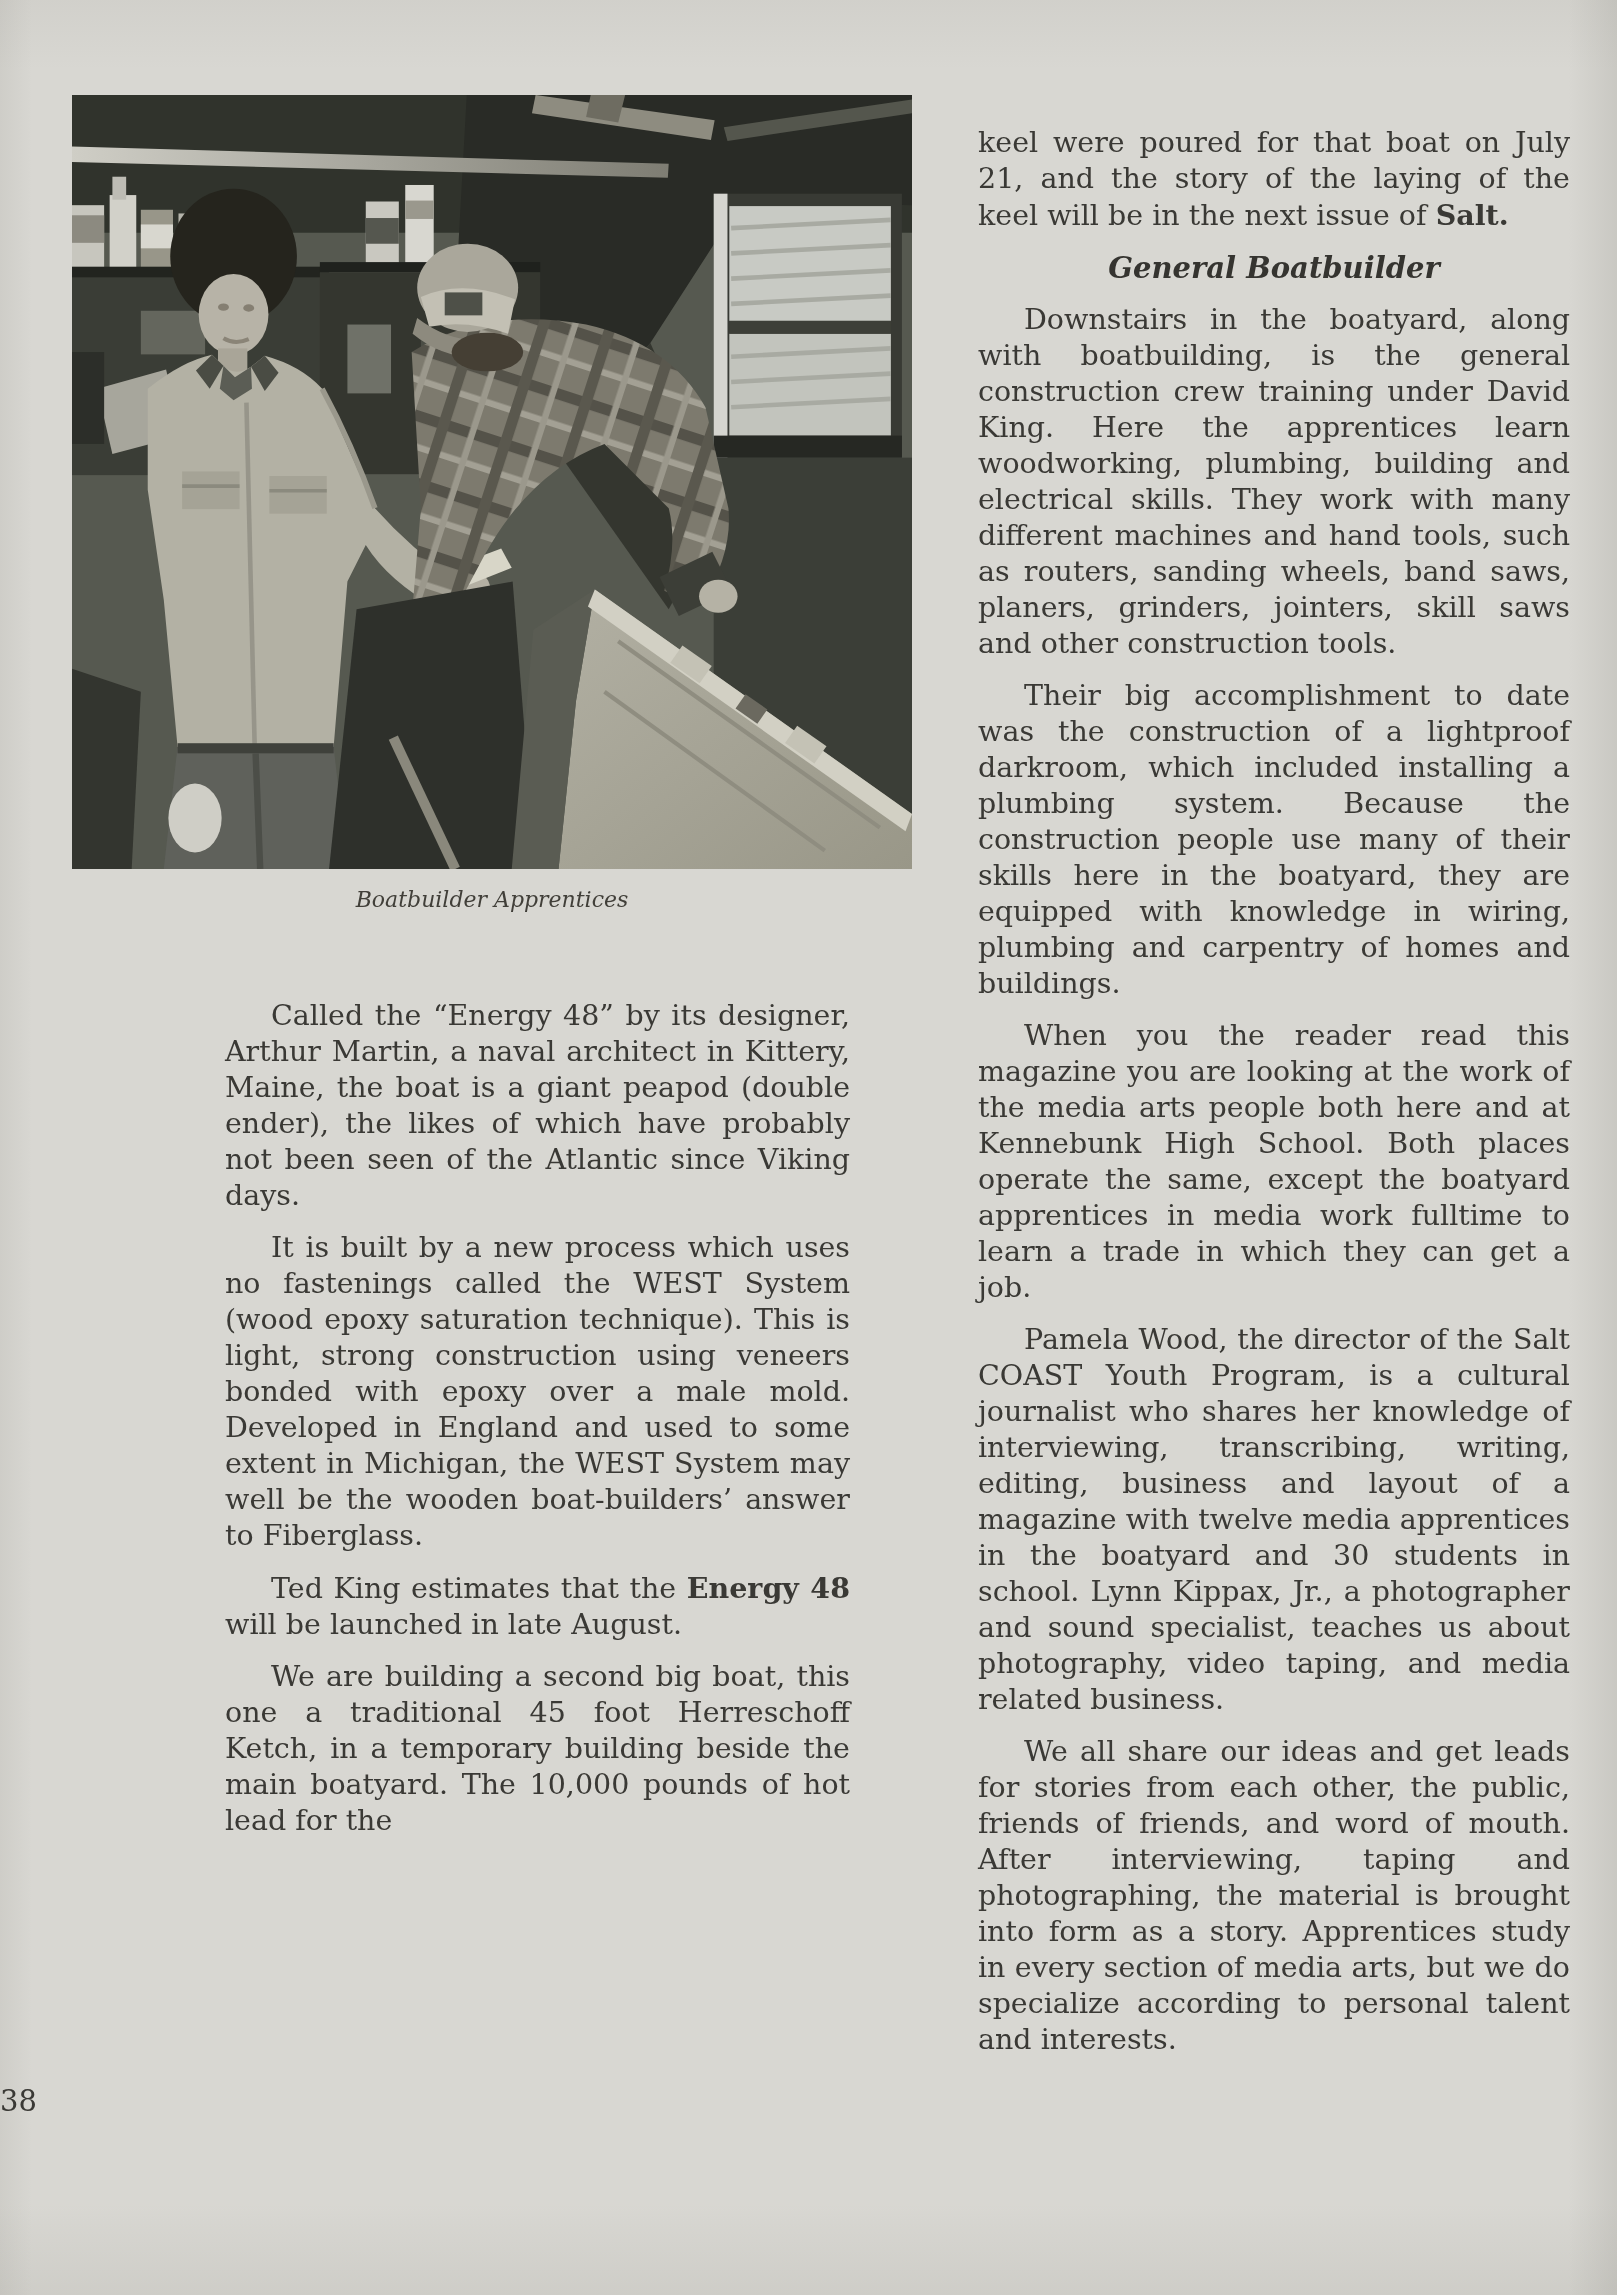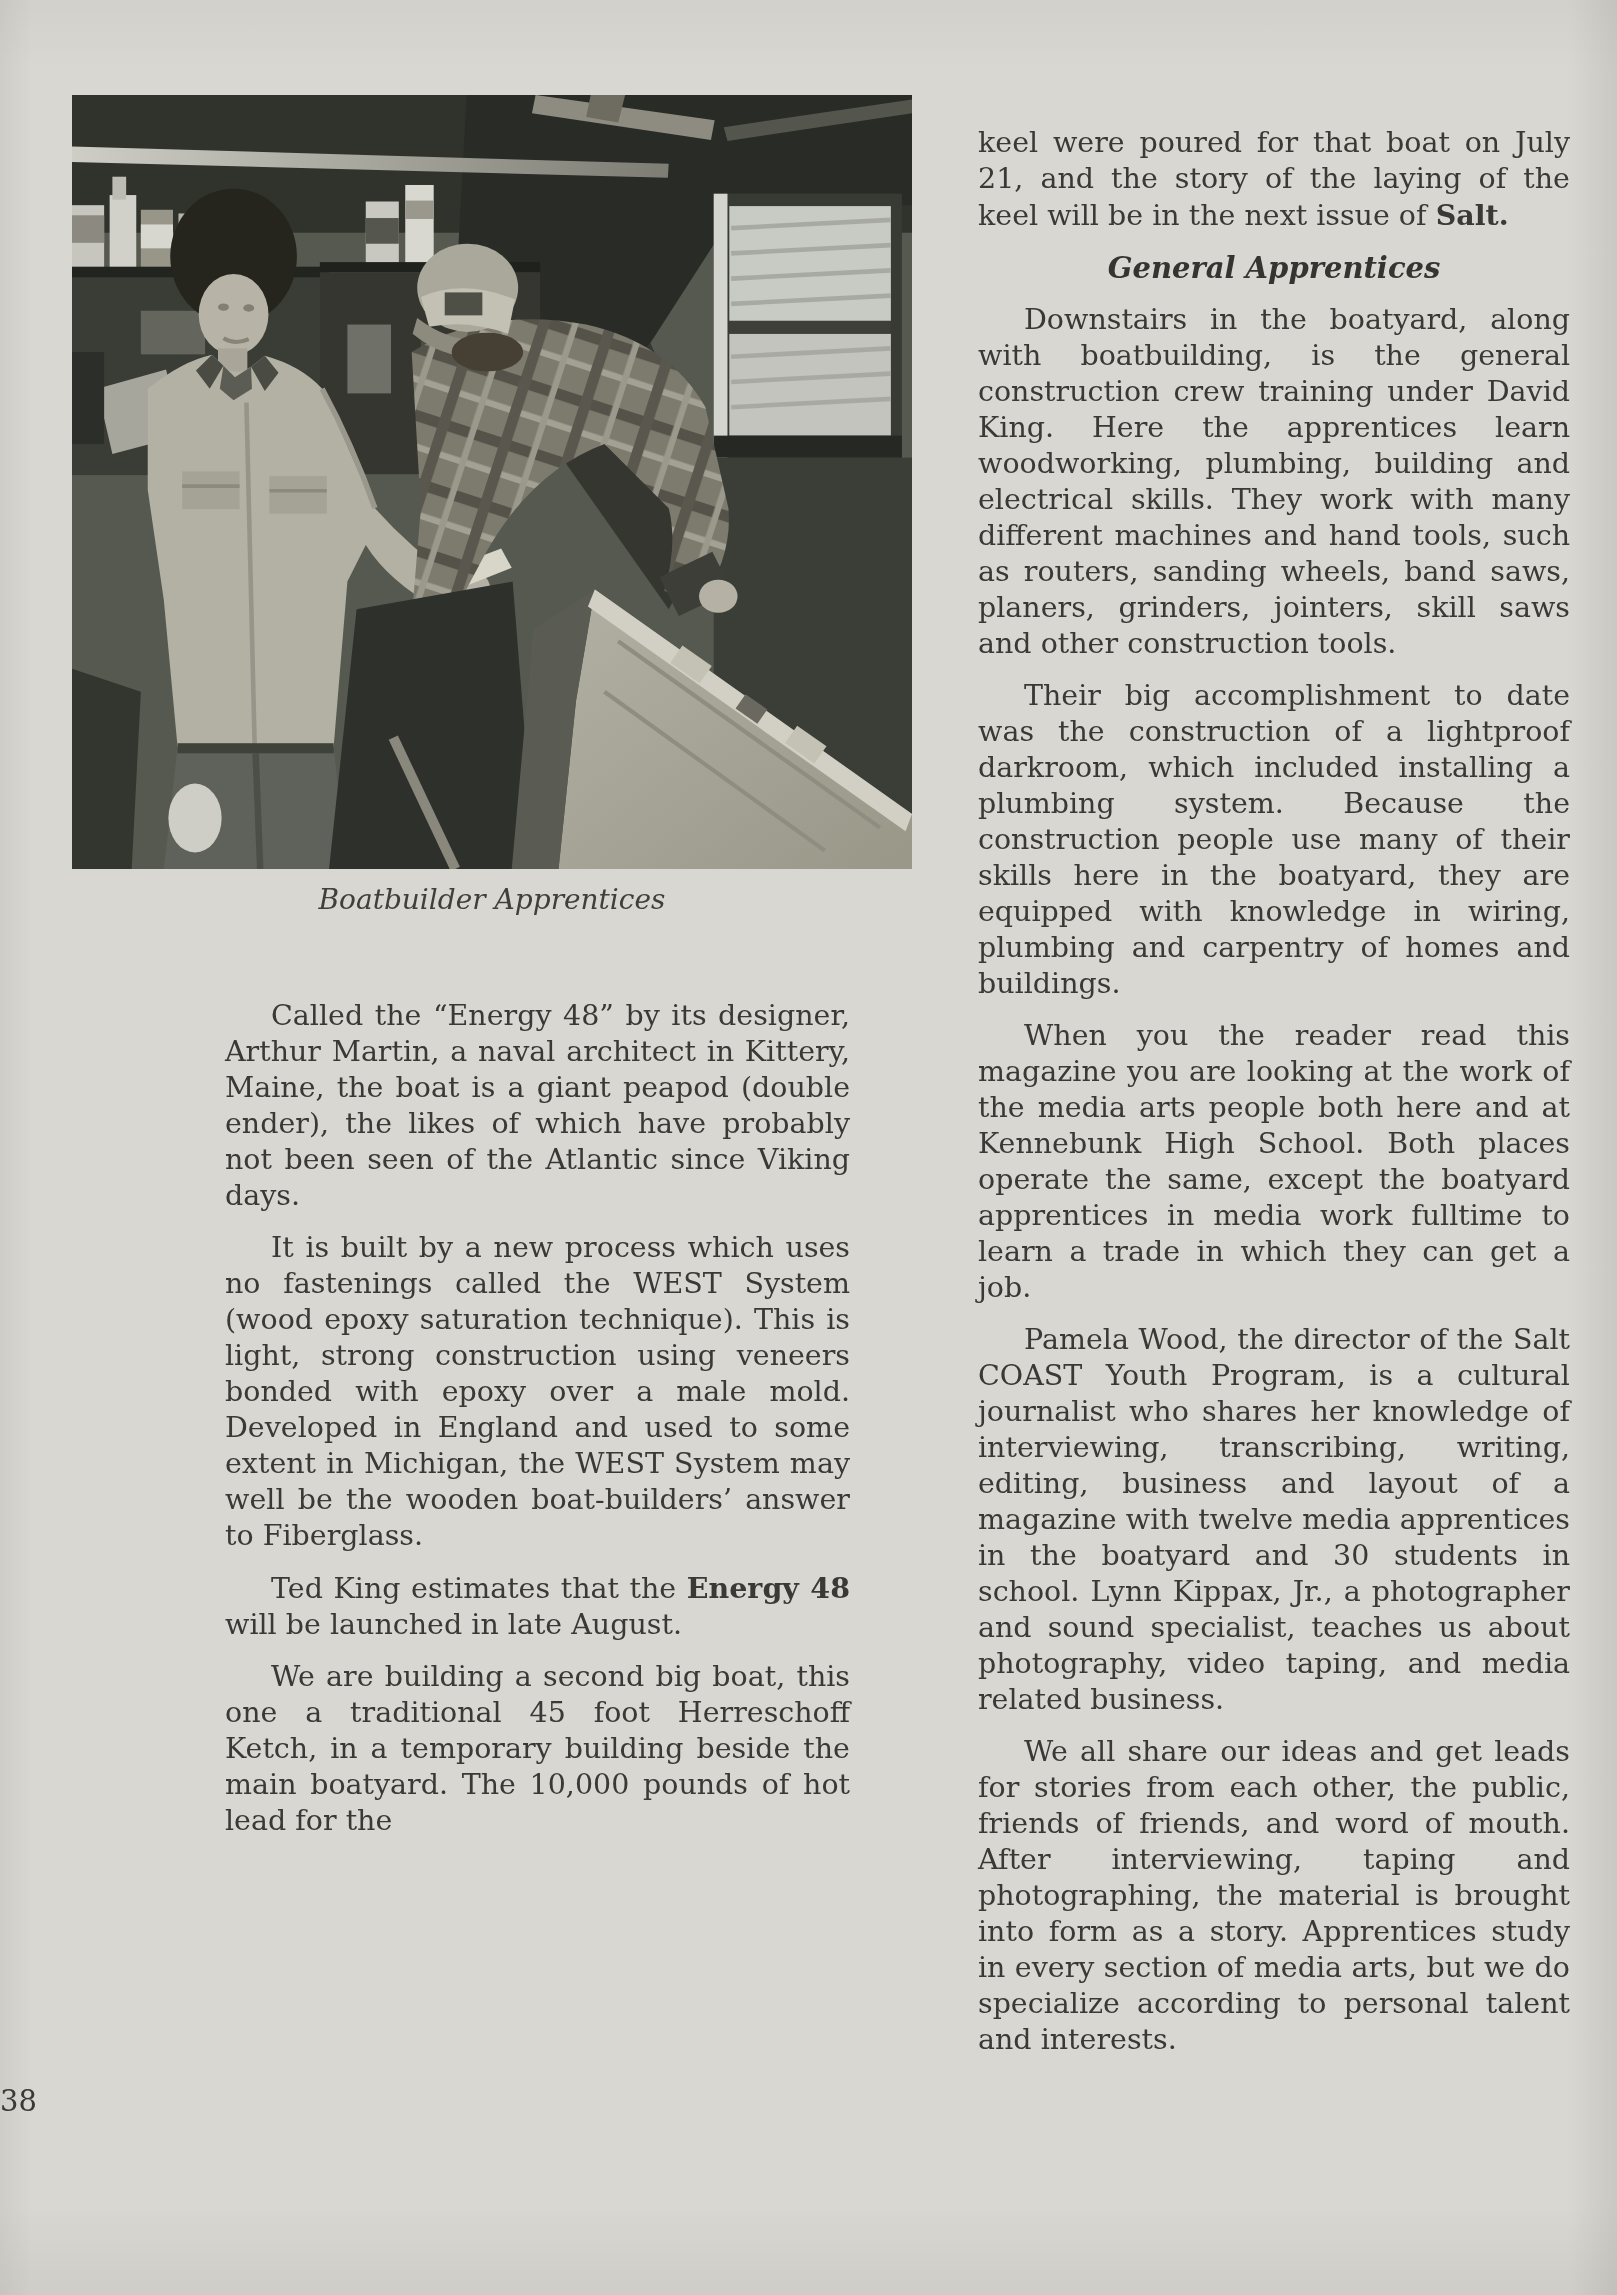--- a/index.html
+++ b/index.html
@@ -16,21 +16,21 @@
       linear-gradient(90deg, rgba(120,118,110,0.10) 0%, rgba(0,0,0,0) 2%, rgba(0,0,0,0) 97%, rgba(110,108,100,0.14) 100%),
       linear-gradient(180deg, rgba(130,128,120,0.08) 0%, rgba(0,0,0,0) 3%, rgba(0,0,0,0) 96%, rgba(120,118,110,0.10) 100%);
   }
   .photo{
     position:absolute;left:72px;top:95px;width:840px;height:774px;
     background:#51544d;
   }
   .photo svg{display:block;width:100%;height:100%;}
   .caption{
     position:absolute;left:72px;top:881px;width:840px;
-    text-align:center;font-style:italic;font-size:28px;line-height:37px;
+    text-align:center;font-style:italic;font-size:22px;line-height:37px;
     color:#413f39;
   }
   .col{
     position:absolute;
     font-size:28.5px;line-height:36px;
     text-align:justify;
     color:#3a3935;
   }
   .col p{margin:16px;padding:0;text-indent:46px;}
   .col p.cont{text-indent:0;}
@@ -198,21 +198,21 @@
 
 <div class="col left-col">
   <p>Called the “Energy 48” by its designer, Arthur Martin, a naval architect in Kittery, Maine, the boat is a giant peapod (double ender), the likes of which have probably not been seen of the Atlantic since Viking days.</p>
   <p>It is built by a new process which uses no fastenings called the WEST System (wood epoxy saturation technique).  This is light, strong construction using veneers bonded with epoxy over a male mold. Developed in England and used to some extent in Michigan, the WEST System may well be the wooden boat-builders’ answer to Fiberglass.</p>
   <p><span>Ted King estimates that the </span><b>Energy 48</b><span> will be launched in late August.</span></p>
   <p>We are building a second big boat, this one a traditional 45 foot Herreschoff Ketch, in a temporary building beside the main boatyard. The 10,000 pounds of hot lead for the</p>
 </div>
 
 <div class="col right-col">
   <p class="cont"><span>keel were poured for that boat on July 21, and the story of the laying of the keel will be in the next issue of </span><b>Salt.</b></p>
-  <h3>General Apprentices</h3>
+  <h3>General Boatbuilder</h3>
   <p>Downstairs in the boatyard, along with boatbuilding, is the general construction crew training under David King.  Here the apprentices learn woodworking, plumbing, building and electrical skills.  They work with many different machines and hand tools, such as routers, sanding wheels, band saws, planers, grinders, jointers, skill saws and other construction tools.</p>
   <p>Their big accomplishment to date was the construction of a lightproof darkroom, which included installing a plumbing system.  Because the construction people use many of their skills here in the boatyard, they are equipped with knowledge in wiring, plumbing and carpentry of homes and buildings.</p>
   <p>When you the reader read this magazine you are looking at the work of the media arts people both here and at Kennebunk High School.  Both places operate the same, except the boatyard apprentices in media work fulltime to learn a trade in which they can get a job.</p>
   <p>Pamela Wood, the director of the Salt COAST Youth Program, is a cultural journalist who shares her knowledge of interviewing, transcribing, writing, editing, business and layout of a magazine with twelve media apprentices in the boatyard and 30 students in school.  Lynn Kippax, Jr., a photographer and sound specialist, teaches us about photography, video taping, and media related business.</p>
   <p>We all share our ideas and get leads for stories from each other, the public, friends of friends, and word of mouth. After interviewing, taping and photographing, the material is brought into form as a story. Apprentices  study in every section of media arts, but we do specialize according to personal talent and interests.</p>
 </div>
 
 <div class="page-number">38</div>
 
 

